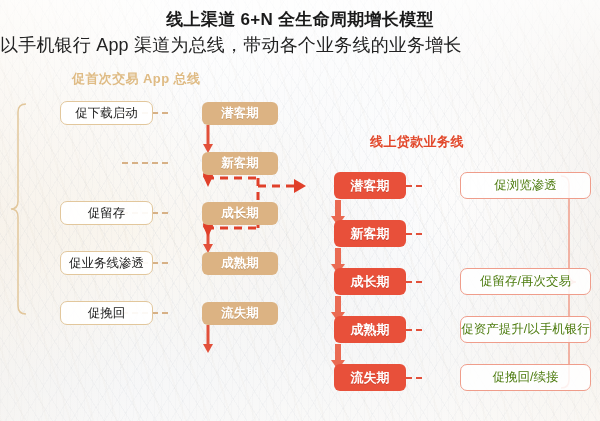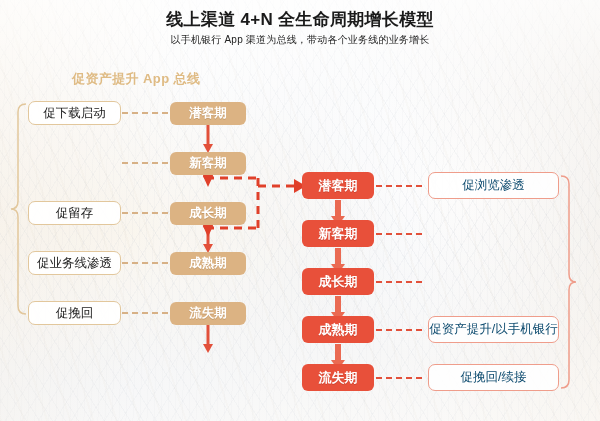--- a/index.html
+++ b/index.html
@@ -41,74 +41,75 @@
   .bg-fade{
     background:linear-gradient(180deg, rgba(255,255,255,.82) 0%, rgba(255,255,255,.55) 22%, rgba(255,255,255,.38) 55%, rgba(255,255,255,.55) 100%);
   }
 
   
   .title{
     position:absolute;left:0;right:0;top:8px;text-align:center;
     font-size:17px;font-weight:bold;color:#1a1a1a;letter-spacing:.3px;
   }
   .subtitle{
-    position:absolute;left:0;right:0;top:33px;text-align:center;
-    font-size:10px;color:#222;letter-spacing:.2px;
+    position:absolute;left:0;right:0;top:33px;
+    font-size:18px;color:#222;letter-spacing:.2px;
   }
   .sec-left{
     position:absolute;left:72px;top:70px;
     font-size:13px;font-weight:bold;color:#dfbb84;letter-spacing:.4px;
   }
   .sec-right{
     position:absolute;left:370px;top:133px;
     font-size:13px;font-weight:bold;color:#e2472a;letter-spacing:.4px;
   }
 
   
   .box{position:absolute;display:flex;align-items:center;justify-content:center;
-       box-sizing:border-box;white-space:nowrap;}
+       box-sizing:border-box;white-space:nowrap;margin-left:32px;}
 
   .lbox{ 
     left:28px;width:93px;height:24px;border:1.4px solid #e2c79c;border-radius:7px;
     background:rgba(255,255,255,.92);color:#1c1c1c;font-size:12.5px;
   }
   .tanbox{ 
     left:170px;width:76px;height:23px;border-radius:6px;
     background:#dcb383;color:#ffffff;font-size:12.5px;font-weight:bold;
     text-shadow:0 1px 0 rgba(150,110,65,.35);
   }
   .redbox{ 
     left:302px;width:72px;height:27px;border-radius:6px;
     background:#e8503a;color:#ffffff;font-size:13px;font-weight:bold;
     text-shadow:0 1px 0 rgba(150,40,25,.30);
   }
   .rbox{ 
     left:428px;width:131px;height:27px;border:1.3px solid #ef9d8b;border-radius:7px;
-    background:rgba(255,255,255,.86);color:#0c4a6e;font-size:12.5px;
+    background:rgba(255,255,255,.86);color:#4d7c0f;font-size:12.5px;
   }
 
   
   .ov{position:absolute;inset:0;width:600px;height:421px;pointer-events:none;}
 </style>
 </head>
 <body>
 
 <div id="stage">
 
   <div class="bg bg-base"></div>
   <div class="bg bg-lat1"></div>
   <div class="bg bg-lat2"></div>
   <div class="bg bg-lat3"></div>
   <div class="bg bg-vert"></div>
   <div class="bg bg-warm"></div>
   <div class="bg bg-fade"></div>
 
-  <div class="title">线上渠道 4+N 全生命周期增长模型</div>
+  <div class="title">线上渠道 6+N 全生命周期增长模型</div>
   <div class="subtitle">以手机银行 App 渠道为总线，带动各个业务线的业务增长</div>
-  <div class="sec-left">促资产提升 App 总线</div>
+  <div class="sec-left">促首次交易 App 总线</div>
+  <div class="sec-right">线上贷款业务线</div>
 
   <svg class="ov" viewBox="0 0 600 421">
 
     <path d="M26,104 Q18,104 18,112 L18,201 Q18,209 11,209 Q18,209 18,217 L18,306 Q18,314 26,314" fill="none" stroke="#e2c79c" stroke-width="1.5"></path>
 
     <g stroke="#d7b186" stroke-width="2" stroke-dasharray="6,4">
       <line x1="122" y1="113" x2="168" y2="113"></line>
       <line x1="122" y1="163" x2="168" y2="163"></line>
       <line x1="122" y1="213" x2="168" y2="213"></line>
       <line x1="122" y1="263" x2="168" y2="263"></line>
@@ -201,20 +202,23 @@
   <div class="box redbox" style="top:316px">
     <span>成熟期</span>
   </div>
   <div class="box redbox" style="top:364px">
     <span>流失期</span>
   </div>
 
   <div class="box rbox" style="top:172px">
     <span>促浏览渗透</span>
   </div>
+  <div class="box rbox" style="top:268px">
+    <span>促留存/再次交易</span>
+  </div>
   <div class="box rbox" style="top:316px">
     <span>促资产提升/以手机银行</span>
   </div>
   <div class="box rbox" style="top:364px">
     <span>促挽回/续接</span>
   </div>
 
 </div>
 
 </body></html>

